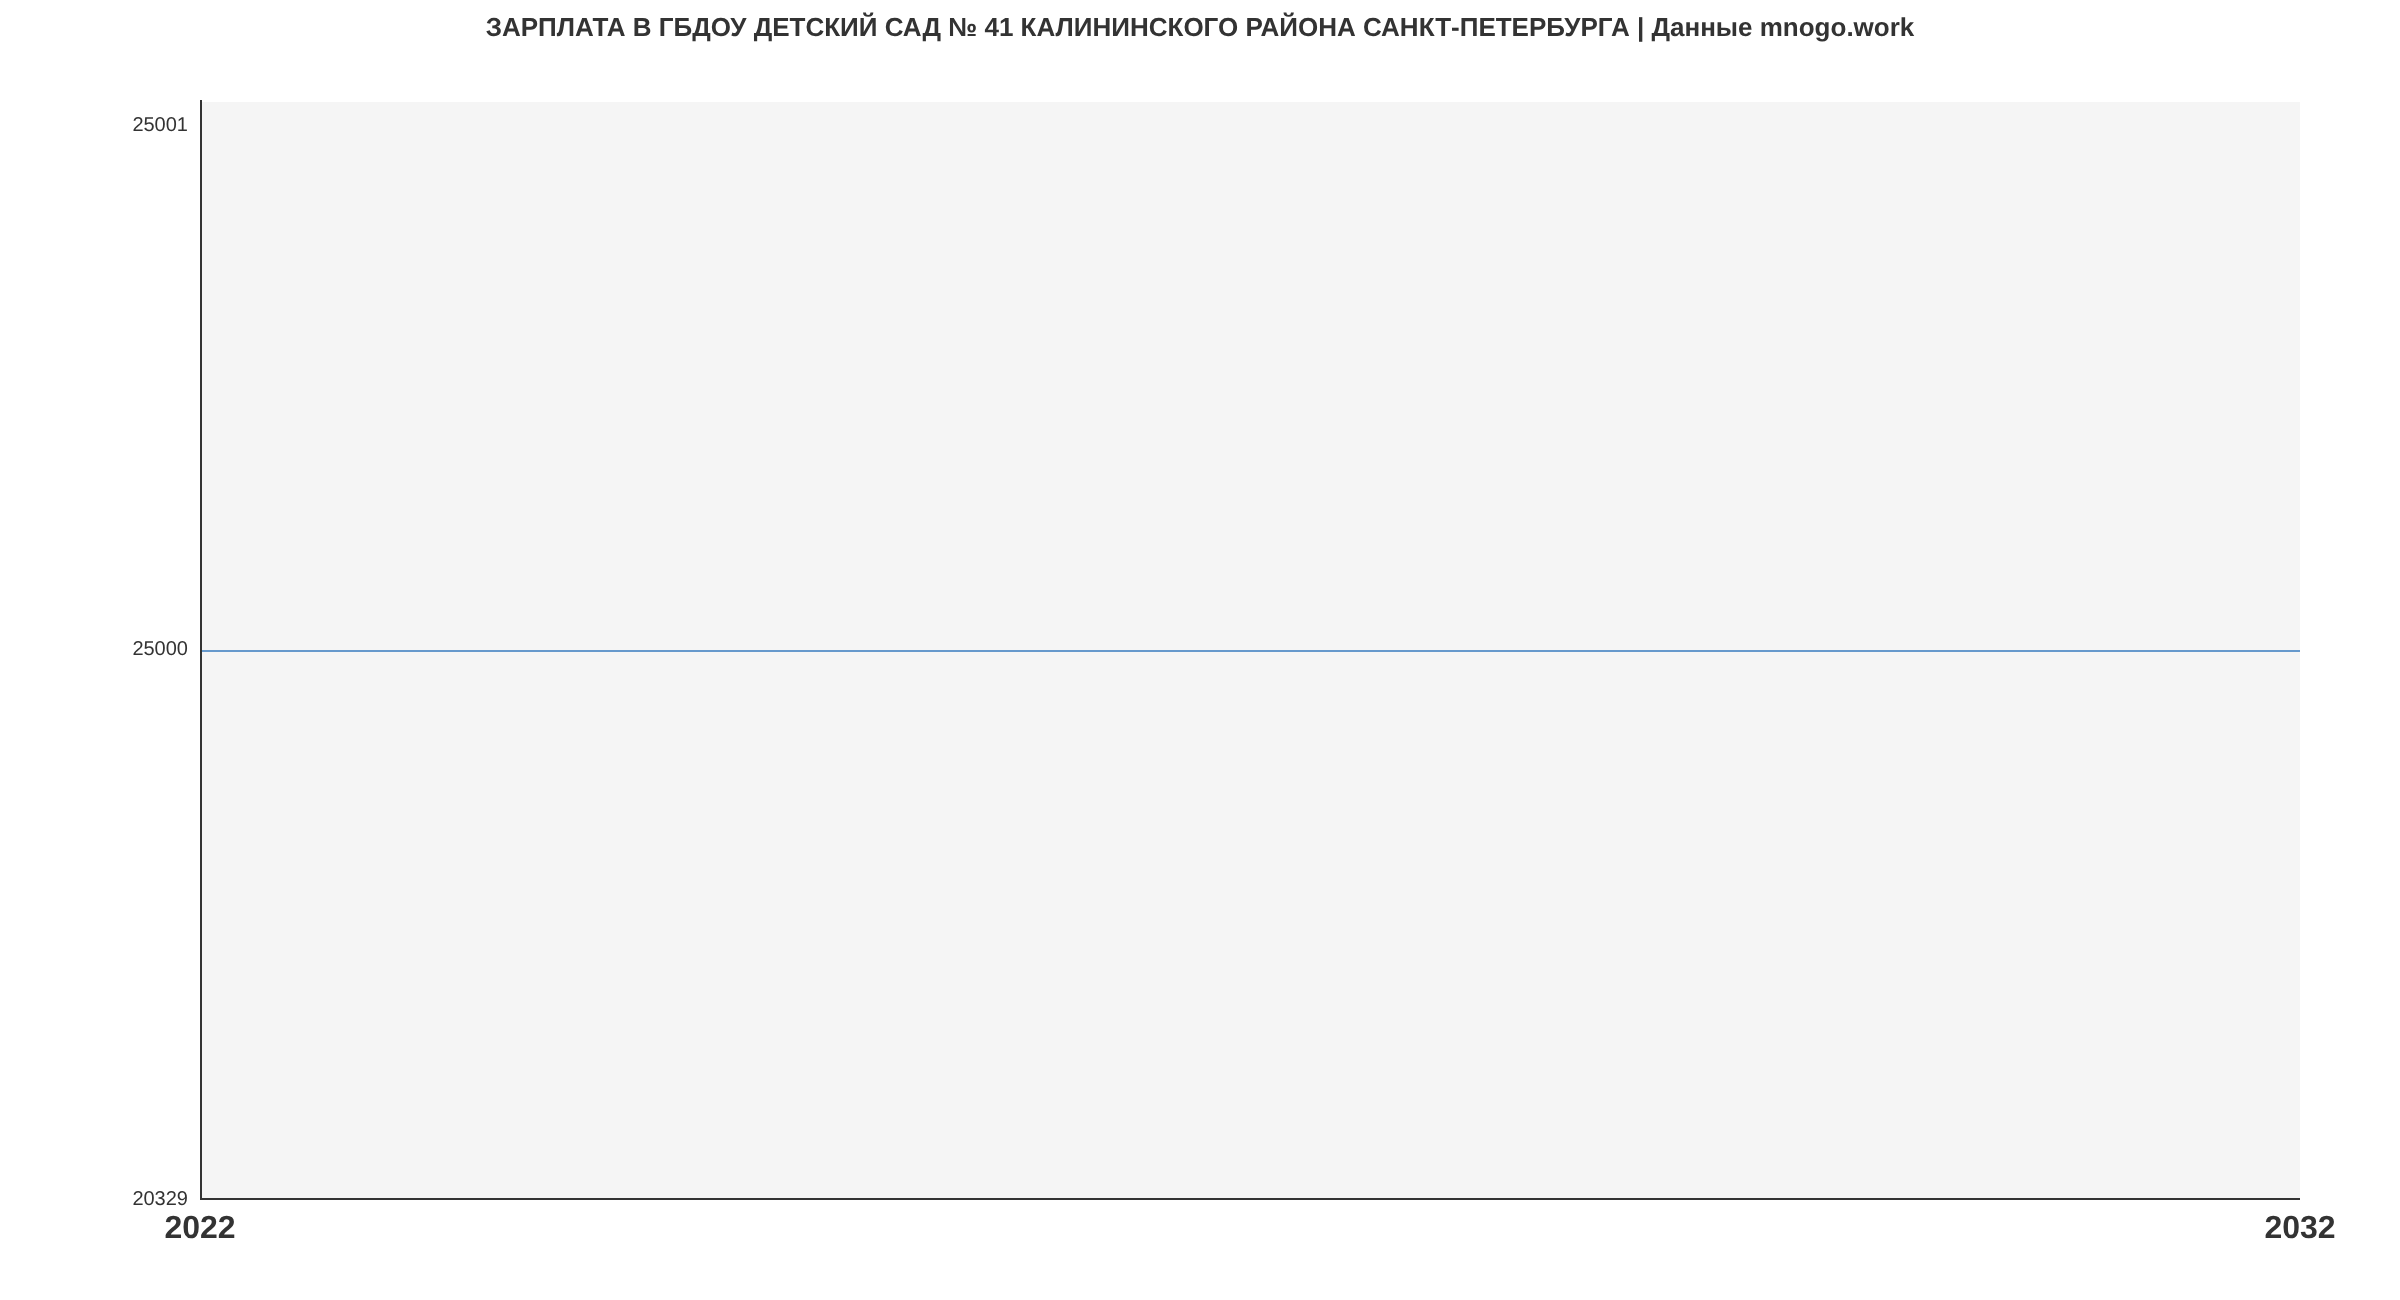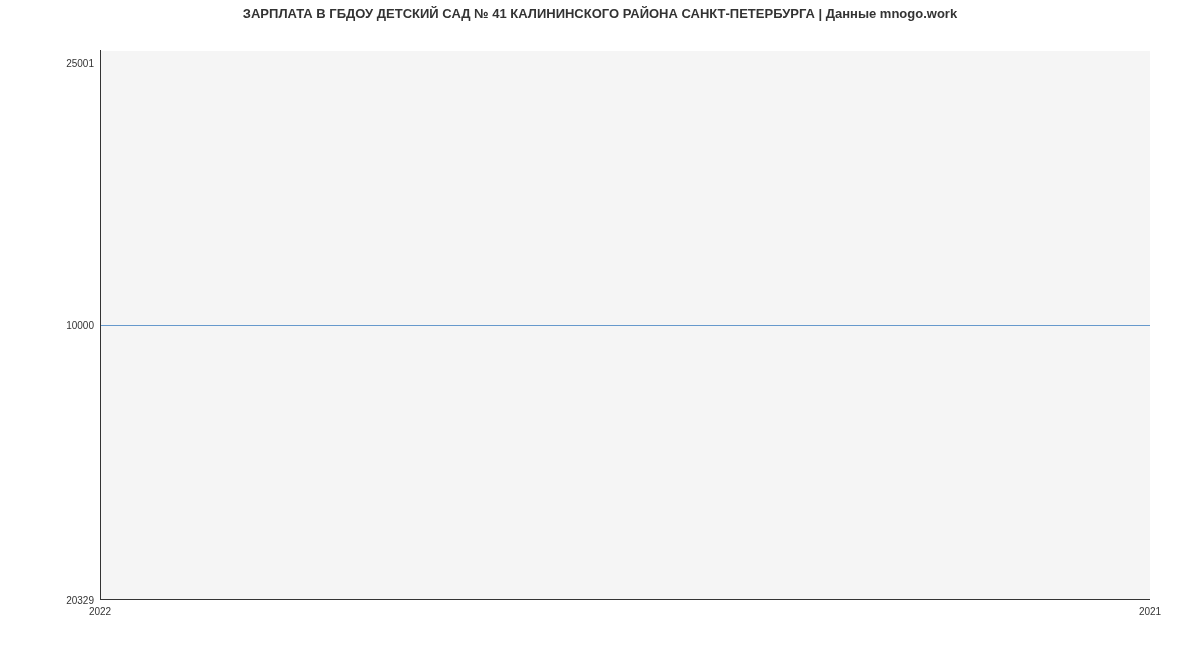--- a/index.html
+++ b/index.html
@@ -56,37 +56,38 @@
     position: absolute;
     right: 1106px; 
     font-size: 10px;
     color: #333333;
     transform: translateY(-50%);
     white-space: nowrap;
   }
   .x-tick-label {
     position: absolute;
     top: 606px;
-    font-size: 10px;
+    font-size: 16px;
     color: #333333;
     transform: translateX(-50%);
     white-space: nowrap;
+    font-weight: bold;
   }
 </style>
 </head>
 <body>
 
 <div class="chart">
   <div class="title">ЗАРПЛАТА В ГБДОУ ДЕТСКИЙ САД № 41 КАЛИНИНСКОГО РАЙОНА САНКТ-ПЕТЕРБУРГА | Данные mnogo.work</div>
 
   <div class="y-tick-label" style="top:63px">25001</div>
-  <div class="y-tick-label" style="top:325px">10000</div>
+  <div class="y-tick-label" style="top:325px">25000</div>
   <div class="y-tick-label" style="top:600px">20329</div>
 
   <div class="x-tick-label" style="left:100px">2022</div>
-  <div class="x-tick-label" style="left:1150px">2021</div>
+  <div class="x-tick-label" style="left:1150px">2032</div>
 
   <div class="plot-area">
     <div class="grid-line-h" style="top:0"></div>
     <div class="grid-line-h" style="top:50%"></div>
     <div class="data-line" style="top:50%"></div>
   </div>
 </div>
 
 </body></html>

